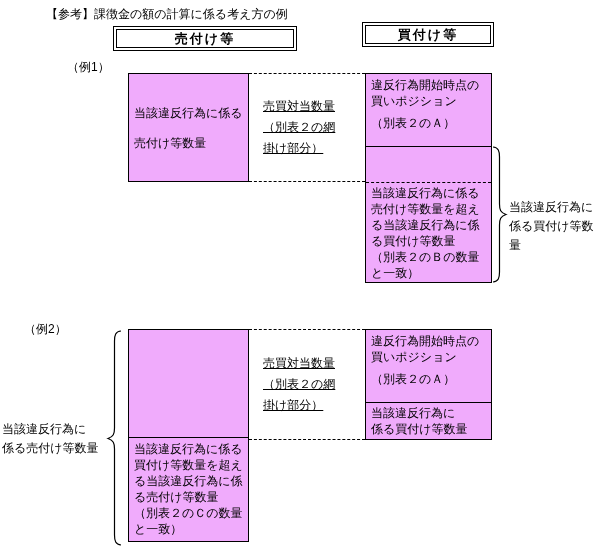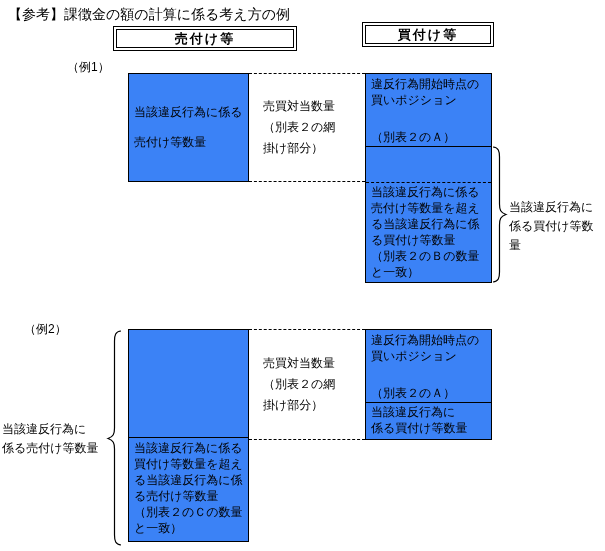--- a/index.html
+++ b/index.html
@@ -11,36 +11,37 @@
   #canvas {
     position: relative;
     width: 605px;
     height: 551px;
     background: #ffffff;
     font-size: 12px;
     overflow: hidden;
   }
   .abs { position: absolute; }
   .ml { white-space: pre-line; }
-  .solid-box { border: 1px solid #000; background: #3b82f6; font-family: Liberation Mono, monospace; }
+  .solid-box { border: 1px solid #000; background: #f0abfc; }
   .dashed-tb {
     border-top: 1px dashed #000;
     border-bottom: 1px dashed #000;
+    text-decoration: underline;
   }
   .dbl-outer { border: 1px solid #000; padding: 2px; background: #fff; }
   .dbl-inner {
     border: 1px solid #000;
     width: 100%; height: 100%;
     display: flex; align-items: center; justify-content: center;
     font-weight: bold;
     font-size: 13px;
     letter-spacing: 2px;
   }
-  .title { font-size: 14px; }
-  .cell-note { margin-top: 20px; }
+  .title { font-size: 12px; margin-left: 38px; }
+  .cell-note { margin-top: 6px; }
   svg.brace { overflow: visible; }
 </style>
 </head>
 <body>
 
 <div id="canvas">
 
   <div class="abs title" style="left:8px; top:6px;">【参考】課徴金の額の計算に係る考え方の例</div>
 
   <div class="abs dbl-outer" style="left:113px; top:26px; width:184px; height:25px;">

